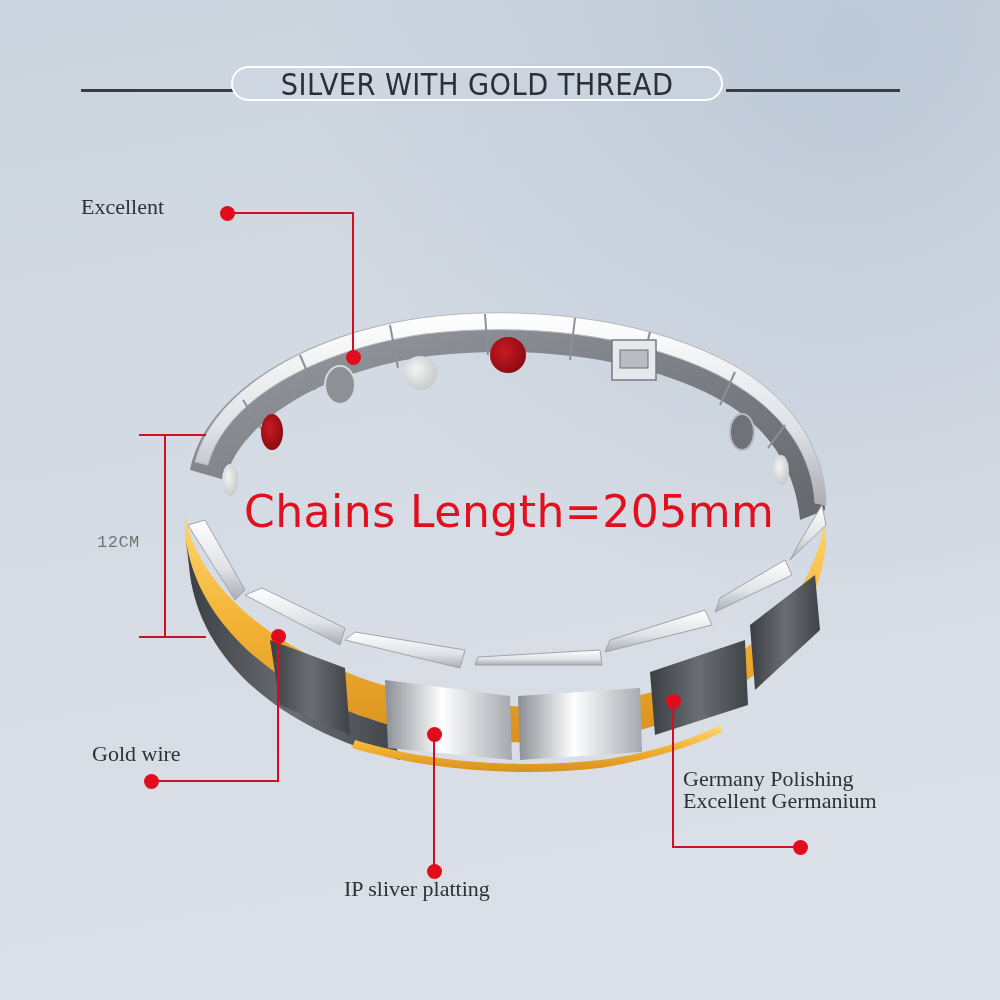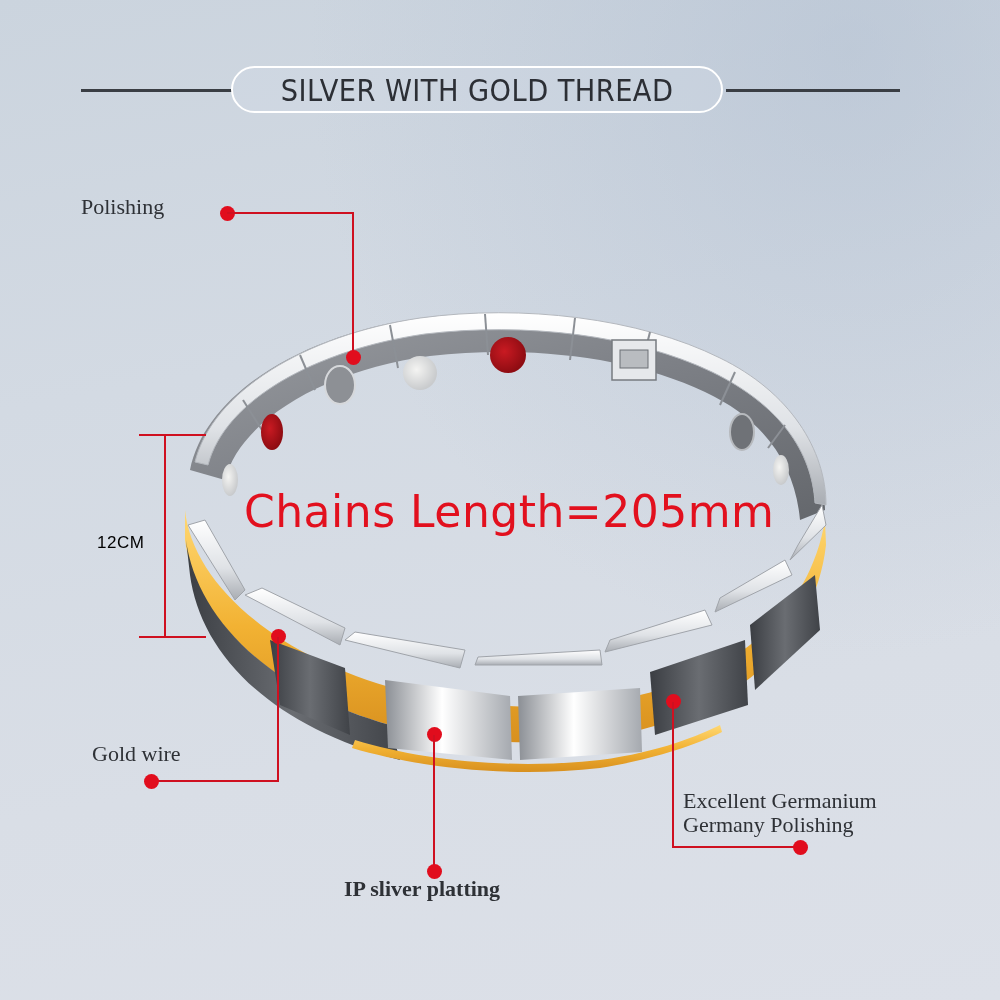--- a/index.html
+++ b/index.html
@@ -13,37 +13,37 @@
       background: radial-gradient(ellipse at 85% 5%, rgba(170,185,205,0.45) 0%, rgba(170,185,205,0) 45%);
       pointer-events: none;
     }
     
     .title-line {
       position: absolute; top: 89px; height: 3px; background: #3a3e44;
     }
     .title-line.left { left: 81px; width: 152px; }
     .title-line.right { left: 726px; width: 174px; }
     .title-pill {
-      position: absolute; left: 231px; top: 66px; width: 492px; height: 47px;
+      position: absolute; left: 231px; top: 66px; width: 492px; height: 35px;
       border: 2px solid #ffffff; border-radius: 24px; box-sizing: border-box;
       display: flex; align-items: center; justify-content: center;
       background: rgba(210,218,228,0.35);
     }
     .title-text {
       font-family: "DejaVu Sans", sans-serif; font-size: 31px; color: #2c2f35;
       letter-spacing: 0.5px; transform: scaleX(0.88); white-space: nowrap;
     }
     
     .label {
       position: absolute; font-family: "Liberation Serif", serif;
       font-size: 22px; color: #2e3136; white-space: nowrap; line-height: 24px;
     }
     .dim-label {
-      position: absolute; font-family: Liberation Sans, sans-serif;
-      font-size: 17px; color: #000000; letter-spacing: 0.5px;
+      position: absolute; font-family: Liberation Mono, monospace;
+      font-size: 17px; color: #737373; letter-spacing: 0.5px;
     }
     .headline {
       position: absolute; left: 244px; top: 486px;
       font-family: "DejaVu Sans", sans-serif; font-size: 44px; color: #e2101e;
       white-space: nowrap; letter-spacing: 0.5px; z-index: 5;
     }
     .dot {
       position: absolute; width: 15px; height: 15px; border-radius: 50%;
       background: #e10d1d; z-index: 6;
     }
@@ -143,21 +143,21 @@
     <path d="M188,525 L205,520 L245,590 L235,600 Z"></path>
     <path d="M245,595 L262,588 L345,628 L340,645 Z"></path>
     <path d="M345,640 L355,632 L465,650 L460,668 Z"></path>
     <path d="M475,665 L478,657 L600,650 L602,665 Z"></path>
     <path d="M605,652 L610,640 L705,610 L712,625 Z"></path>
     <path d="M715,612 L720,598 L785,560 L792,575 Z"></path>
     <path d="M790,560 L798,545 L822,505 L826,525 Z"></path>
   </g>
 </svg>
 
-<span class="label" style="left:81px; top:195px;">Polishing</span>
+<span class="label" style="left:81px; top:195px;">Excellent</span>
 <div class="dot" style="left:220px; top:206px;"></div>
 <div class="ln" style="left:227px; top:212px; width:127px; height:2px;"></div>
 <div class="ln" style="left:352px; top:212px; width:2px; height:144px;"></div>
 <div class="dot" style="left:346px; top:350px;"></div>
 
 <div class="ln" style="left:139px; top:434px; width:67px; height:2px;"></div>
 <div class="ln" style="left:139px; top:636px; width:67px; height:2px;"></div>
 <div class="ln" style="left:164px; top:434px; width:2px; height:204px;"></div>
 <span class="dim-label" style="left:97px; top:533px;">12CM</span>
 
@@ -165,20 +165,20 @@
 
 <div class="dot" style="left:271px; top:629px;"></div>
 <div class="ln" style="left:277px; top:637px; width:2px; height:145px;"></div>
 <div class="ln" style="left:152px; top:780px; width:127px; height:2px;"></div>
 <div class="dot" style="left:144px; top:774px;"></div>
 <span class="label" style="left:92px; top:742px;">Gold wire</span>
 
 <div class="dot" style="left:427px; top:727px;"></div>
 <div class="ln" style="left:433px; top:735px; width:2px; height:136px;"></div>
 <div class="dot" style="left:427px; top:864px;"></div>
-<span class="label" style="left:344px; top:877px;font-weight:bold;">IP sliver platting</span>
+<span class="label" style="left:344px; top:877px;">IP sliver platting</span>
 
 <div class="dot" style="left:666px; top:694px;"></div>
 <div class="ln" style="left:672px; top:702px; width:2px; height:146px;"></div>
 <div class="ln" style="left:672px; top:846px; width:128px; height:2px;"></div>
 <div class="dot" style="left:793px; top:840px;"></div>
 <span class="label" style="left:683px; top:789px;">Excellent Germanium</span>
-<span class="label" style="left:683px; top:813px;">Germany Polishing</span>
+<span class="label" style="left:683px; top:767px;">Germany Polishing</span>
 
 </body></html>

